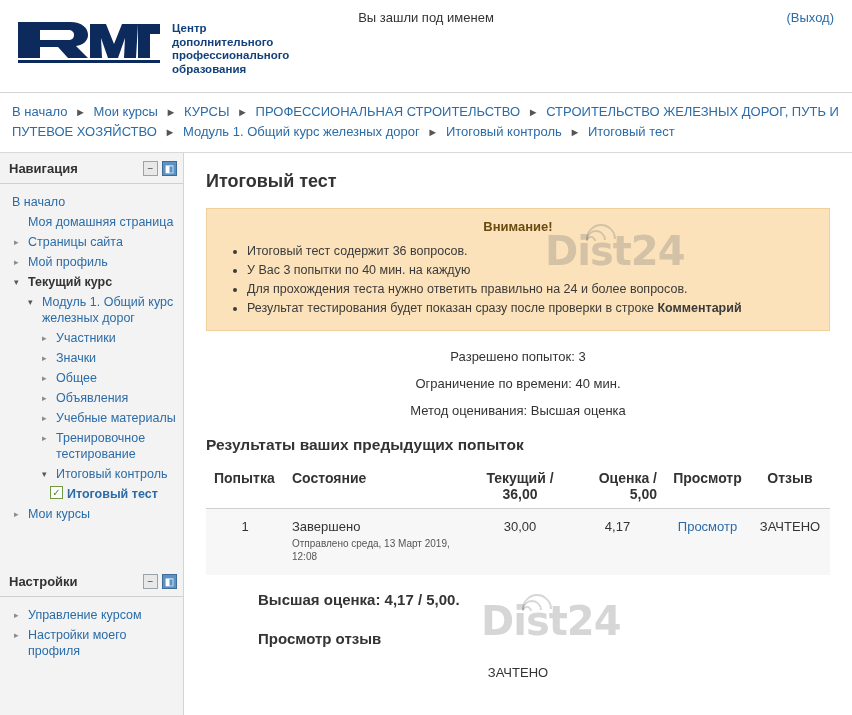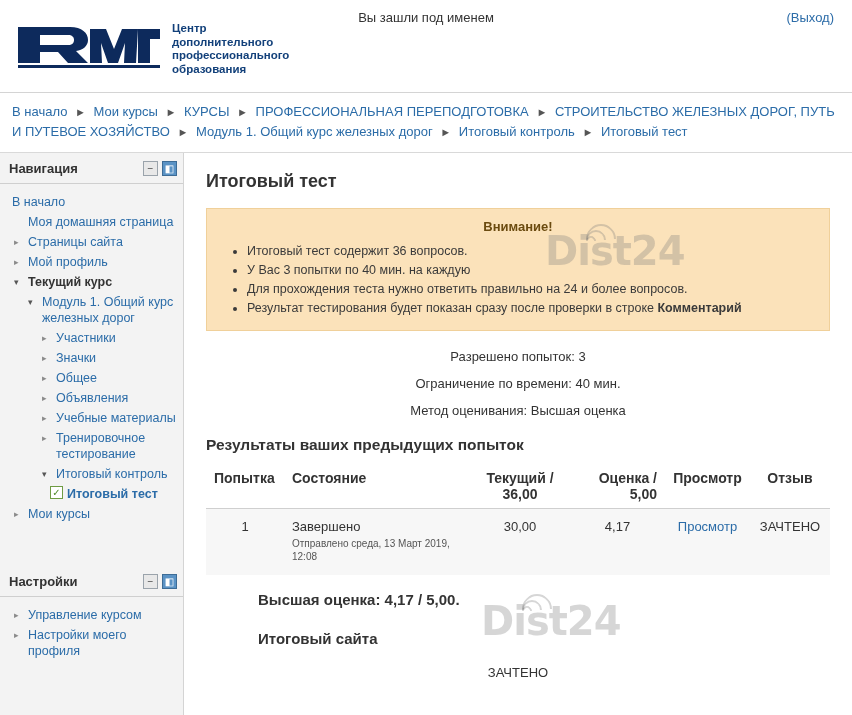--- a/index.html
+++ b/index.html
@@ -24,21 +24,21 @@
   .header {
     position: relative;
     height: 93px;
     background: #ffffff;
     border-bottom: 1px solid #d4d4d4;
   }
   .logo-wrap {
     position: absolute;
     left: 10px; top: 14px;
     display: flex;
-    align-items: center;
+    align-items: flex-start;
   }
   .logo-mark {
     width: 152px; height: 52px;
     position: relative;
   }
   .logo-mark svg { display: block; }
   .logo-text {
     margin-left: 10px;
     margin-top: 8px;
     color: #12407a;
@@ -335,21 +335,21 @@
     <a class="logout-link" href="#">(Выход)</a>
   </div>
 
   <div class="breadcrumb">
     <a href="#">В начало</a>
     <span class="sep">►</span>
     <a href="#">Мои курсы</a>
     <span class="sep">►</span>
     <a href="#">КУРСЫ</a>
     <span class="sep">►</span>
-    <a href="#">ПРОФЕССИОНАЛЬНАЯ ПЕРЕПОДГОТОВКА</a>
+    <a href="#">ПРОФЕССИОНАЛЬНАЯ СТРОИТЕЛЬСТВО</a>
     <span class="sep">►</span>
     <a href="#">СТРОИТЕЛЬСТВО ЖЕЛЕЗНЫХ ДОРОГ, ПУТЬ И ПУТЕВОЕ ХОЗЯЙСТВО</a>
     <span class="sep">►</span>
     <a href="#">Модуль 1. Общий курс железных дорог</a>
     <span class="sep">►</span>
     <a href="#">Итоговый контроль</a>
     <span class="sep">►</span>
     <span class="current">Итоговый тест</span>
   </div>
 
@@ -524,21 +524,21 @@
             <td class="c-grade">4,17</td>
             <td class="c-view">
               <a class="view-link" href="#">Просмотр</a>
             </td>
             <td class="c-feedback">ЗАЧТЕНО</td>
           </tr>
         </tbody>
       </table>
 
       <div class="best-grade">Высшая оценка: 4,17 / 5,00.</div>
-      <div class="final-feedback-title">Итоговый сайта</div>
+      <div class="final-feedback-title">Просмотр отзыв</div>
       <div class="final-feedback-value">ЗАЧТЕНО</div>
 
     </div>
   </div>
 
   <div class="watermark wm1">
     <span>Dist</span><span>24</span>
   </div>
   <div class="wm-arcs" style="top:222px; left:582px;">
     <span style="width:10px;height:10px;left:4px;top:14px;"></span>

